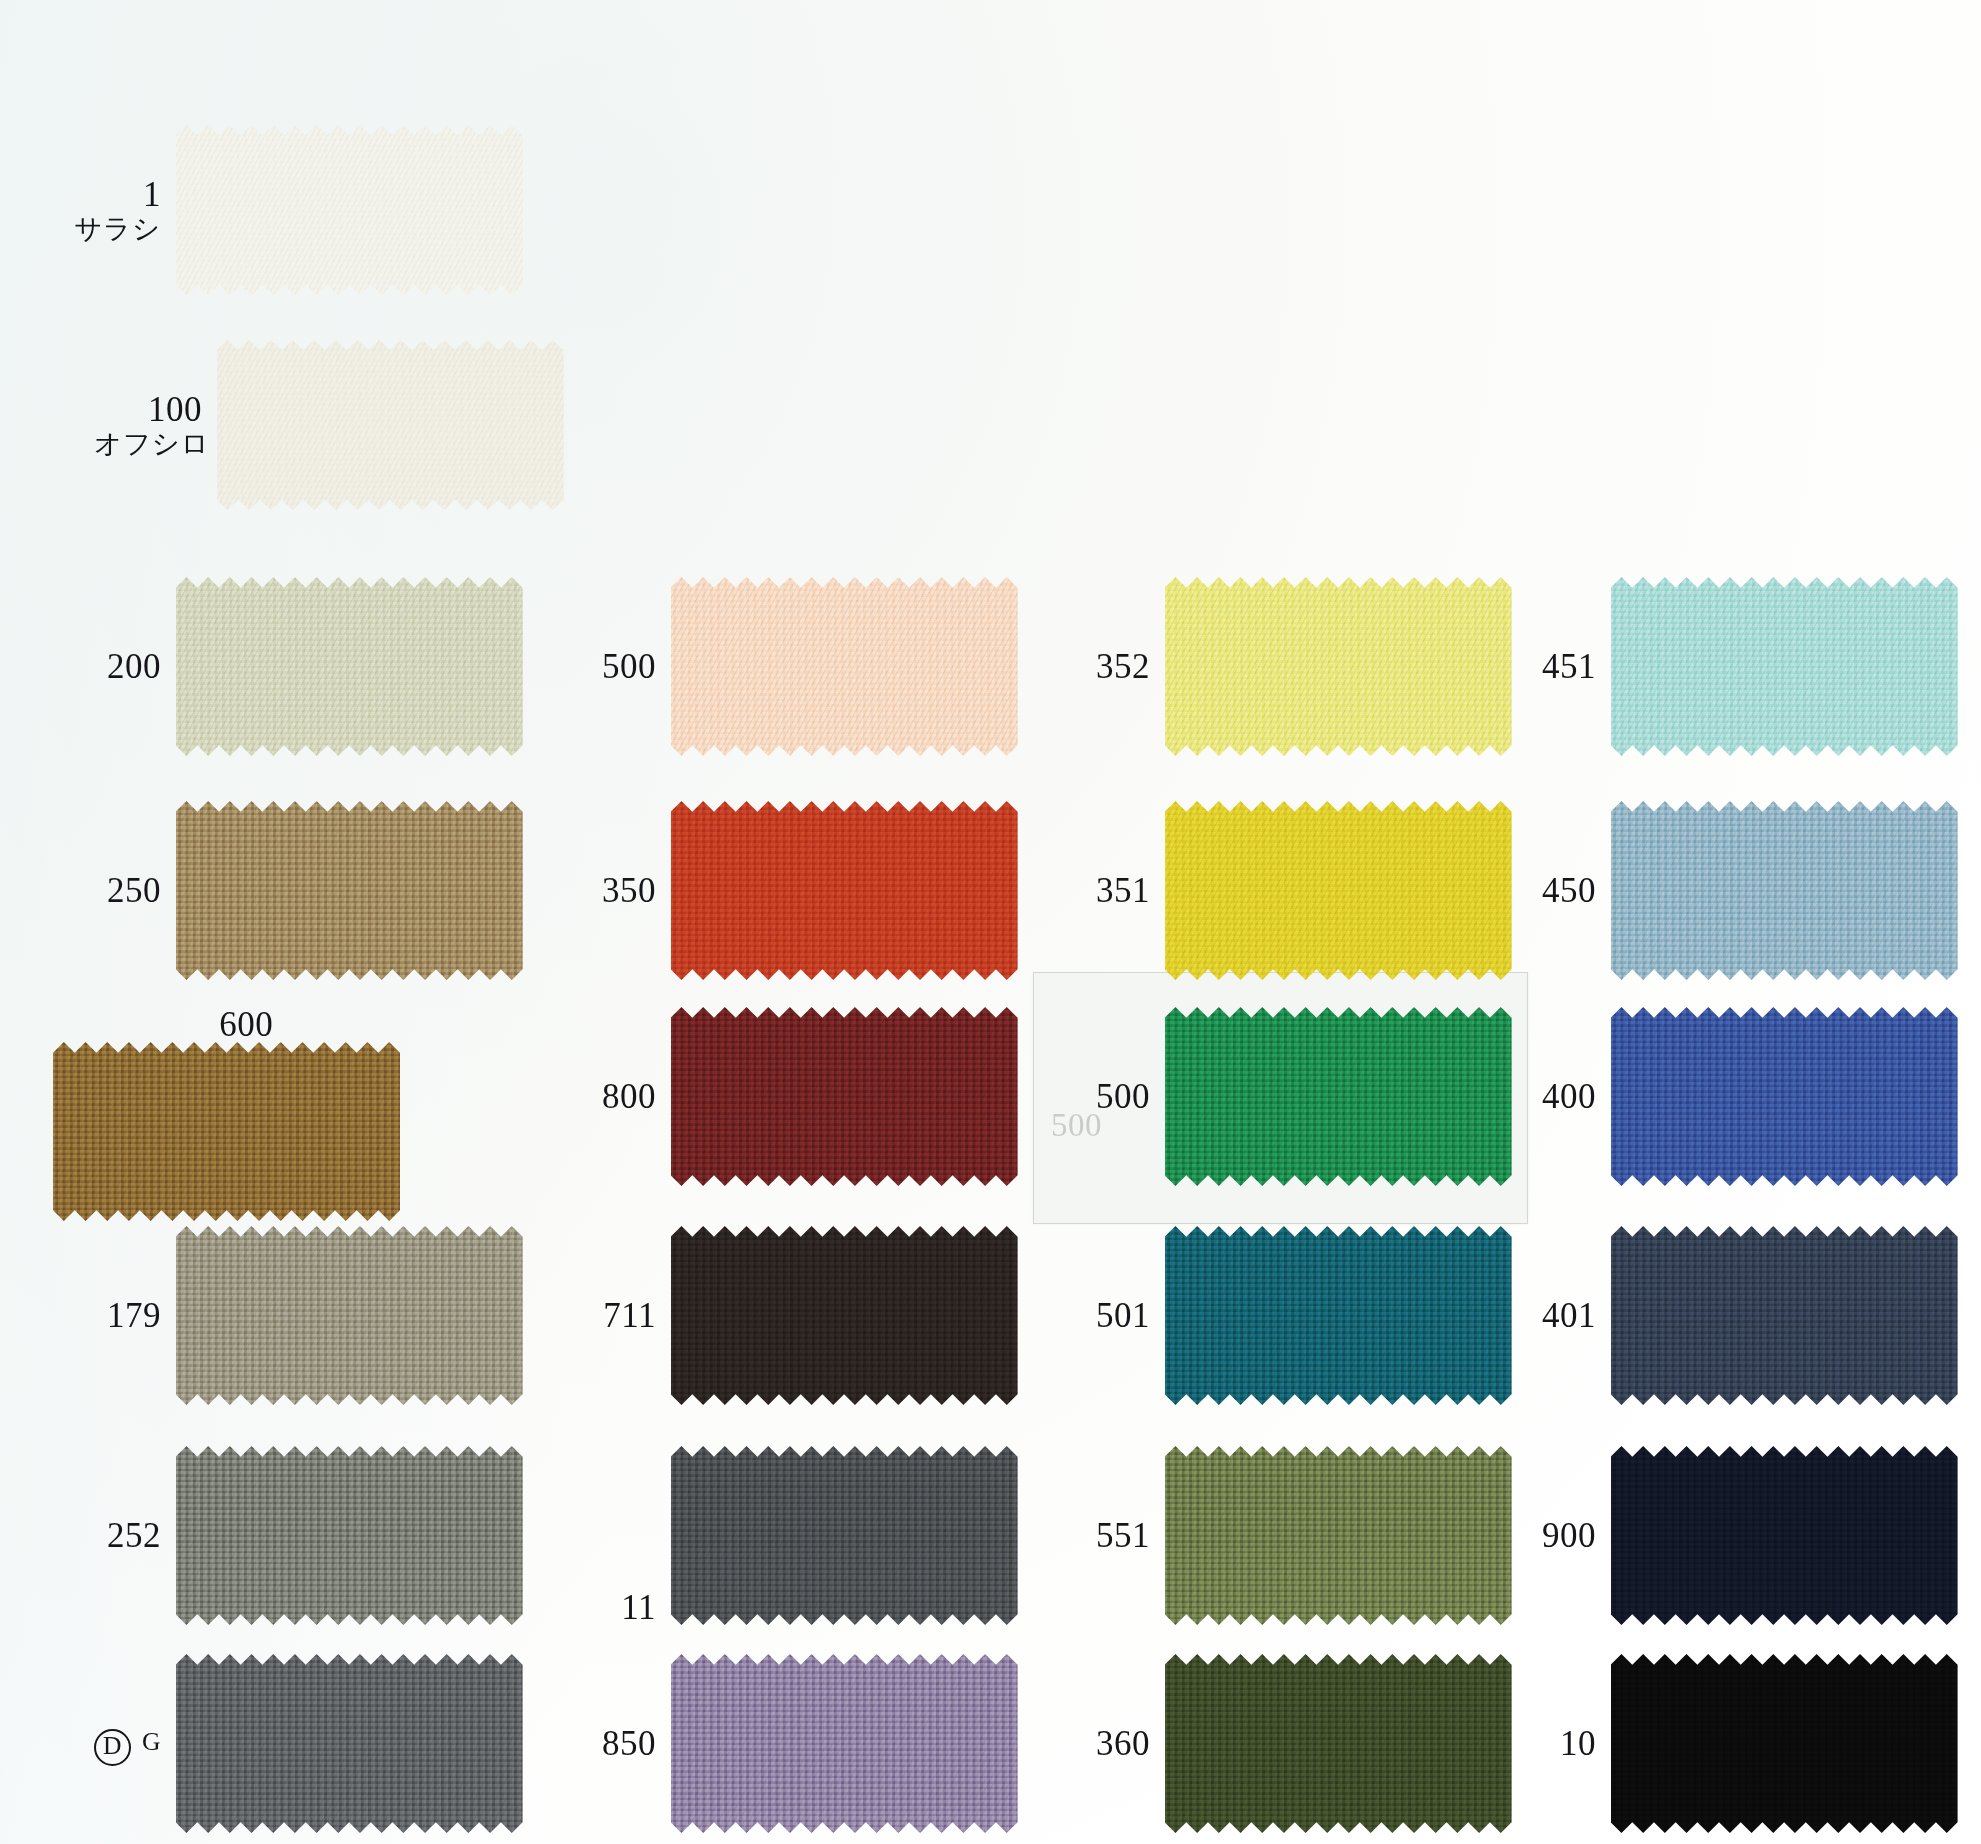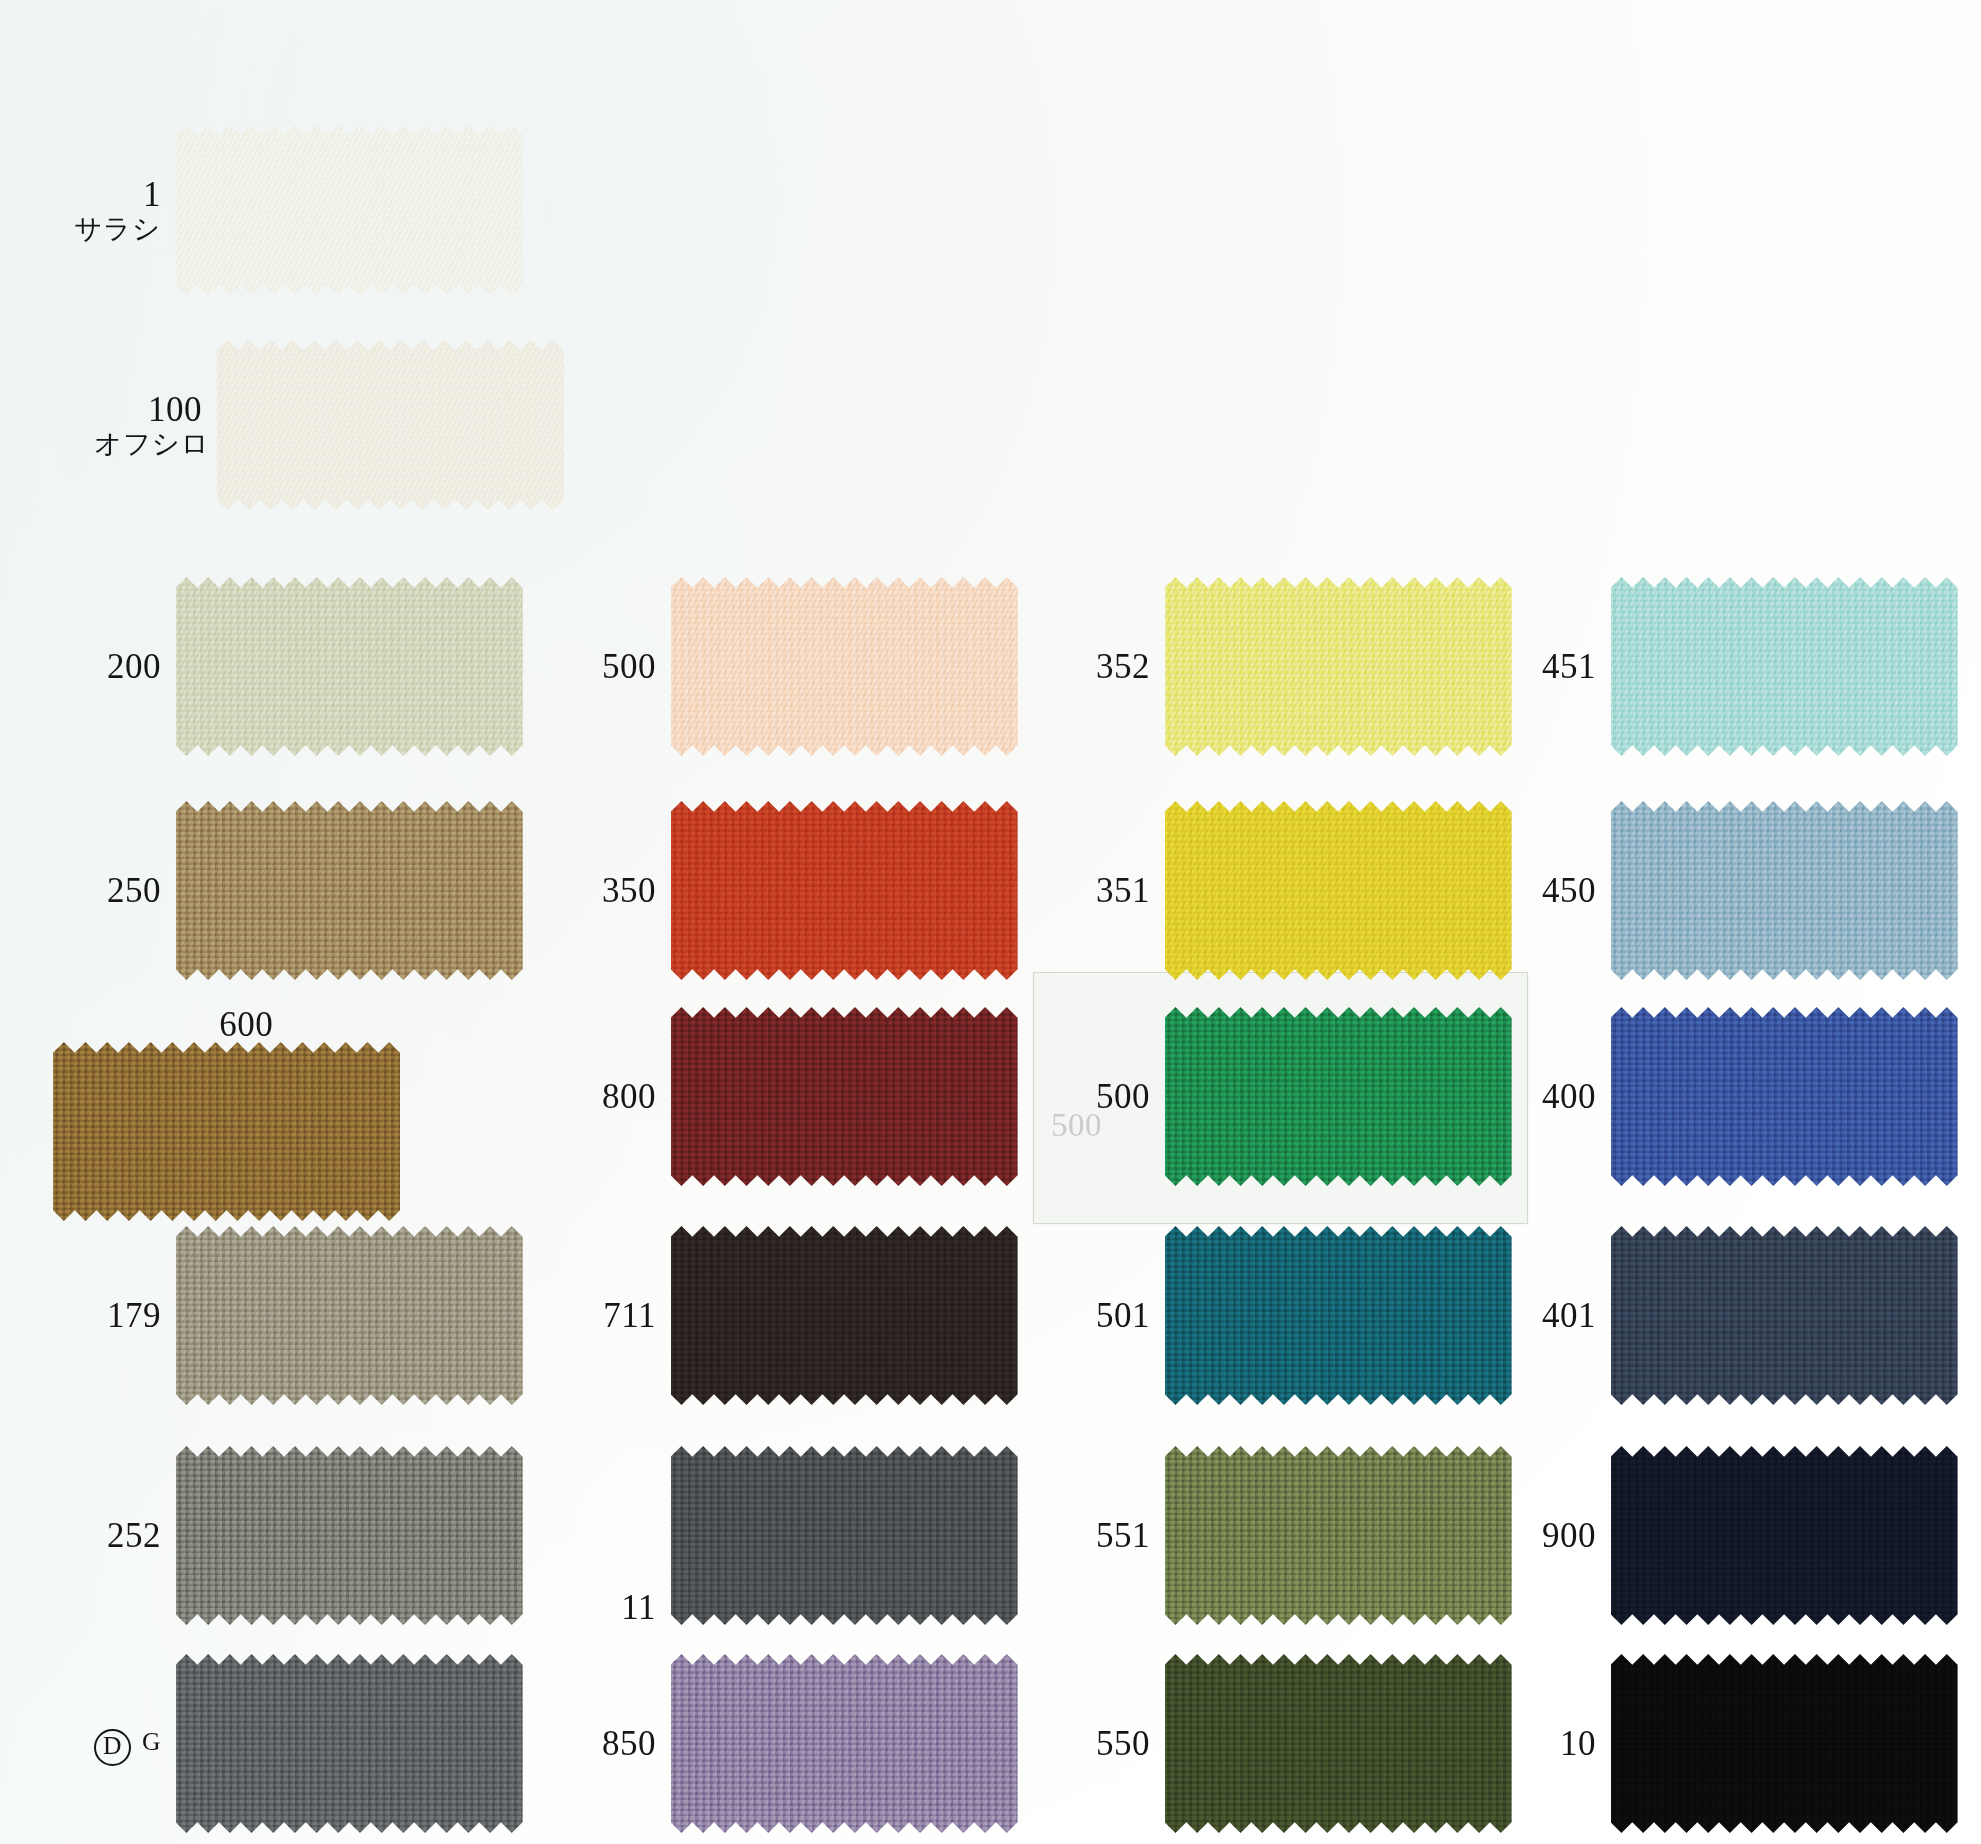--- a/index.html
+++ b/index.html
@@ -292,21 +292,21 @@
       </div>
     </div>
     <div class="cell" style="left: 1042px; top: 1446px; height: 179px;">
       <div class="cell-label"><span>551</span></div>
       <div class="swatch-wrap" style="width: 347px; height: 179px;">
         <div class="swatch-shadow"></div>
         <div class="swatch" style="background: rgb(108, 122, 74);"></div>
       </div>
     </div>
     <div class="cell" style="left: 1042px; top: 1654px; height: 179px;">
-      <div class="cell-label"><span>550</span></div>
+      <div class="cell-label"><span>360</span></div>
       <div class="swatch-wrap" style="width: 347px; height: 179px;">
         <div class="swatch-shadow"></div>
         <div class="swatch" style="background: rgb(61, 74, 40);"></div>
       </div>
     </div>
     <div class="cell" style="left: 1488px; top: 577px; height: 179px;">
       <div class="cell-label"><span>451</span></div>
       <div class="swatch-wrap" style="width: 347px; height: 179px;">
         <div class="swatch-shadow"></div>
         <div class="swatch" style="background: rgb(169, 222, 217);"></div>

